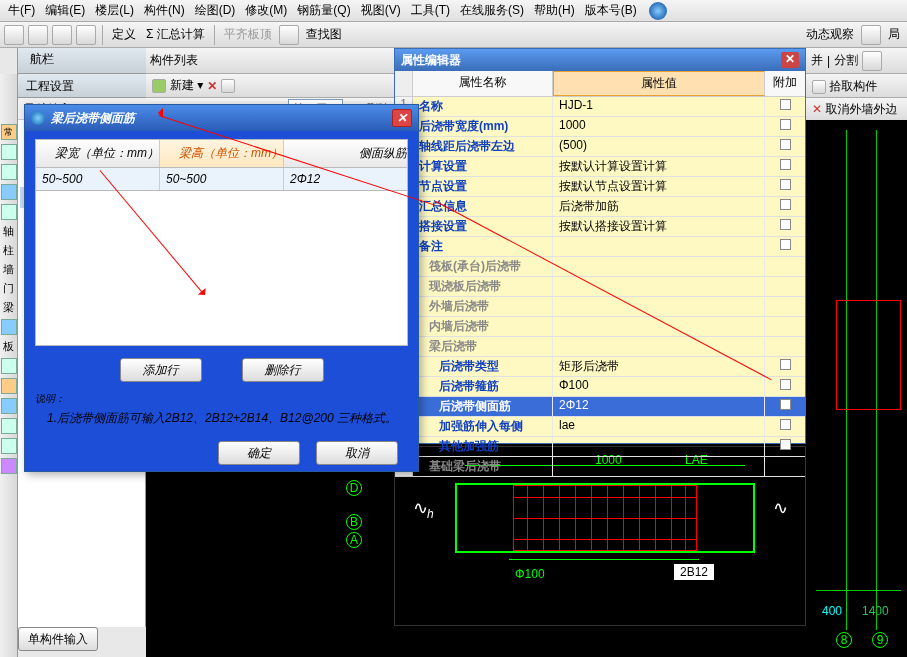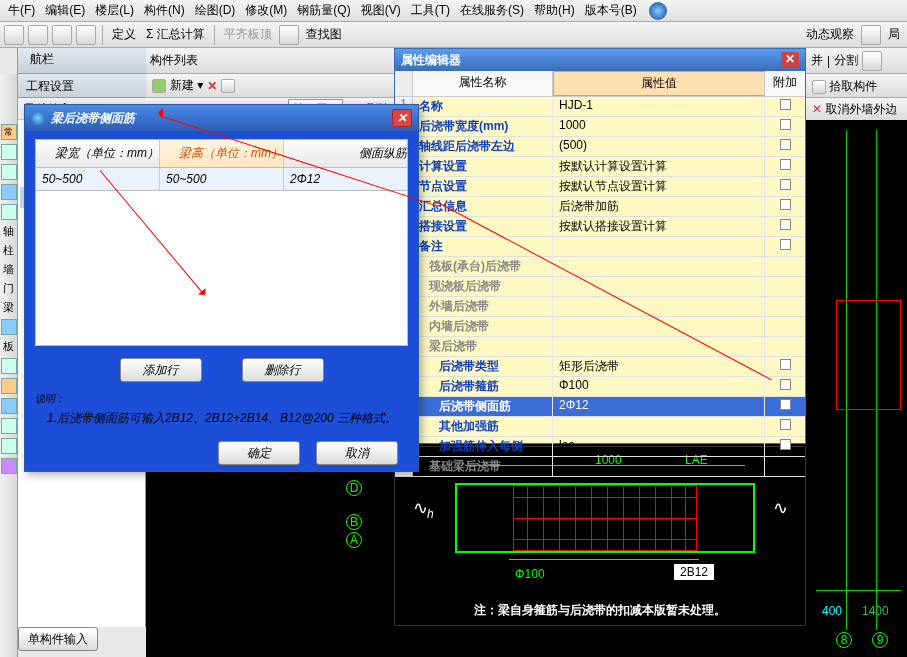--- a/index.html
+++ b/index.html
@@ -344,28 +344,28 @@
         <div class="c4"><span class="chk"></span></div>
       </div>
       <div class="prop-row sub sel">
         <div class="c1"></div>
         <div class="c2">后浇带侧面筋</div>
         <div class="c3">2Φ12</div>
         <div class="c4"><span class="chk"></span></div>
       </div>
       <div class="prop-row sub">
         <div class="c1"></div>
-        <div class="c2">其他加强筋</div>
-        <div class="c3"></div>
-        <div class="c4"><span class="chk"></span></div>
-      </div>
-      <div class="prop-row sub">
-        <div class="c1"></div>
         <div class="c2">加强筋伸入每侧</div>
         <div class="c3">lae</div>
+        <div class="c4"><span class="chk"></span></div>
+      </div>
+      <div class="prop-row sub">
+        <div class="c1"></div>
+        <div class="c2">其他加强筋</div>
+        <div class="c3"></div>
         <div class="c4"><span class="chk"></span></div>
       </div>
       <div class="prop-row group gray">
         <div class="c1">+</div>
         <div class="c2">基础梁后浇带</div>
         <div class="c3"></div>
         <div class="c4"></div>
       </div>
     </div>
 </div>
@@ -394,21 +394,20 @@
     <div class="red-line v" style="left:158px;top:0;height:100%;"></div>
     <div class="red-line v" style="left:172px;top:0;height:100%;"></div>
   </div>
 
   <div style="position:absolute;left:18px;top:50px;color:#fff;font-size:18px;">∿</div>
   <div style="position:absolute;left:378px;top:50px;color:#fff;font-size:18px;">∿</div>
   <div class="dim-label" style="left:32px;top:60px;color:#fff;font-style:italic;">h</div>
   <div class="dim-label" style="left:120px;top:120px;">Φ100</div>
   <div style="position:absolute;left:278px;top:116px;background:#fff;color:#000;padding:1px 6px;border:1px solid #000;">2B12</div>
   <div style="position:absolute;left:114px;top:112px;width:190px;height:1px;background:#0f0;"></div>
-  <div class="note-text">注：梁自身箍筋与后浇带的扣减本版暂未处理。</div>
 </div>
 
 <div class="arrow-line" style="left:100px;top:170px;width:160px;transform:rotate(50deg);"></div>
 <div class="arrow-head" style="left:200px;top:290px;border-top-color:#f00;transform:rotate(-40deg);"></div>
 <div class="arrow-line" style="left:159px;top:115px;width:290px;transform:rotate(18deg);"></div>
 <div class="arrow-line" style="left:436px;top:201px;width:380px;transform:rotate(28deg);"></div>
 <div class="arrow-head" style="left:153px;top:108px;border-right-color:#f00;"></div>
 
 <div class="bottom-input">
   <div class="wbtn">单构件输入</div>

